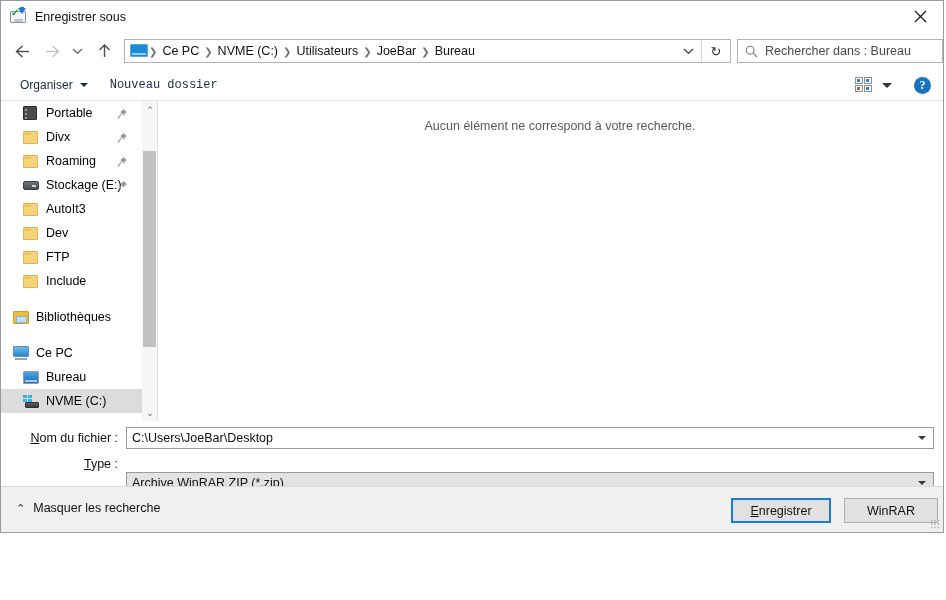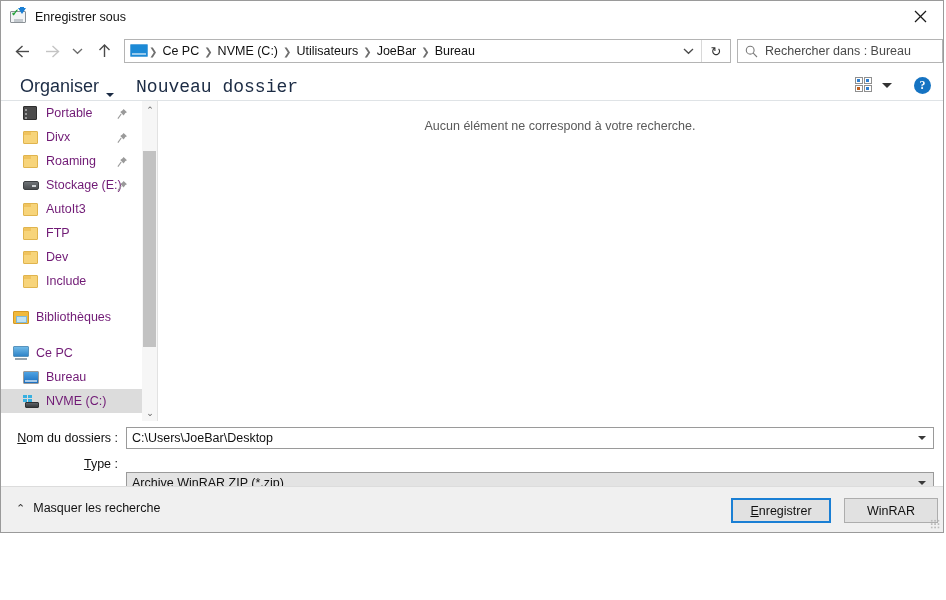--- a/index.html
+++ b/index.html
@@ -209,24 +209,24 @@
     left: 0; top: 69px;
     width: 100%;
     height: 31px;
     background: #ffffff;
     display: flex;
     align-items: center;
     border-bottom: 1px solid #dfe3e6;
     box-sizing: border-box;
   }
   .tb-item {
-    font-size: 18px;
+    font-size: 12px;
     color: #1b2b44;
     display: flex;
-    align-items: flex-end;
+    align-items: center;
     height: 24px;
     padding: 0 7px;
     cursor: default;
   }
   #tb-organiser { margin-left: 12px; }
   #tb-organiser .caret {
     margin-left: 7px;
     width: 0; height: 0;
     border-left: 4px solid transparent;
     border-right: 4px solid transparent;
@@ -307,21 +307,21 @@
     padding-left: 22px;
     position: relative;
     cursor: default;
     box-sizing: border-box;
   }
   .side-item.indent1 { padding-left: 22px; }
   .side-item.root    { padding-left: 12px; }
   .side-item.selected { background: #dcdcdc; }
   .side-label {
     font-size: 12.5px;
-    color: #701a75;
+    color: #000000;
     white-space: nowrap;
     margin-left: 7px;
   }
   .side-ico { width: 16px; height: 16px; flex: none; position: relative; }
   .pin {
     position: absolute;
     right: 14px;
     top: 5px;
     width: 11px; height: 12px;
   }
@@ -777,27 +777,27 @@
         <div class="side-item indent1">
           <span class="side-ico">
             <span class="ico-folder" style="display: block; position: relative;"></span>
           </span>
           <span class="side-label">AutoIt3</span>
         </div>
         <div class="side-item indent1">
           <span class="side-ico">
             <span class="ico-folder" style="display: block; position: relative;"></span>
           </span>
+          <span class="side-label">Dev</span>
+        </div>
+        <div class="side-item indent1">
+          <span class="side-ico">
+            <span class="ico-folder" style="display: block; position: relative;"></span>
+          </span>
           <span class="side-label">FTP</span>
-        </div>
-        <div class="side-item indent1">
-          <span class="side-ico">
-            <span class="ico-folder" style="display: block; position: relative;"></span>
-          </span>
-          <span class="side-label">Dev</span>
         </div>
         <div class="side-item indent1">
           <span class="side-ico">
             <span class="ico-folder" style="display: block; position: relative;"></span>
           </span>
           <span class="side-label">Include</span>
         </div>
         <div style="height: 12px;"></div>
         <div class="side-item root">
           <span class="side-ico">
@@ -832,21 +832,21 @@
       <div class="sb-arrow" id="sb-down">⌄</div>
     </div>
 
     <div id="content">
       <div id="empty-msg">Aucun élément ne correspond à votre recherche.</div>
     </div>
   </div>
 
   <div id="fields">
     <div class="field-row" id="row-filename">
-      <div class="field-label"><u>N</u><span>om du dossiers :</span></div>
+      <div class="field-label"><u>N</u><span>om du fichier :</span></div>
       <div class="field-input">
         <span class="field-value">C:\Users\JoeBar\Desktop</span>
         <span class="field-caret"></span>
       </div>
     </div>
     <div class="field-row" id="row-type">
       <div class="field-label"><u>T</u><span>ype :</span></div>
       <div class="field-input disabledbg">
         <span class="field-value">Archive WinRAR ZIP (*.zip)</span>
         <span class="field-caret"></span>

